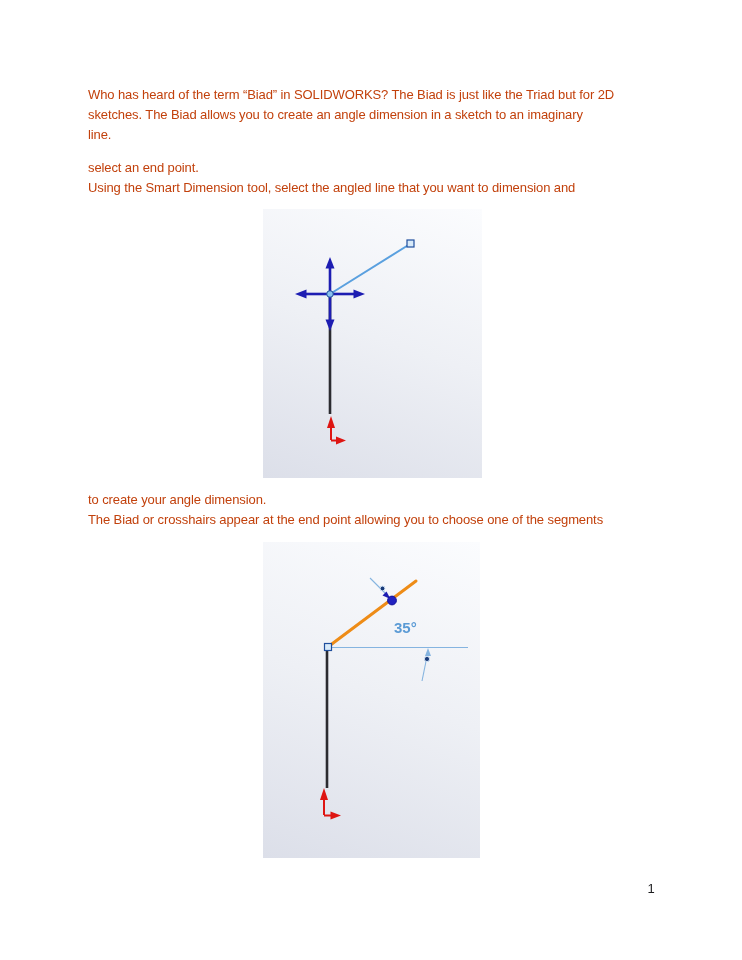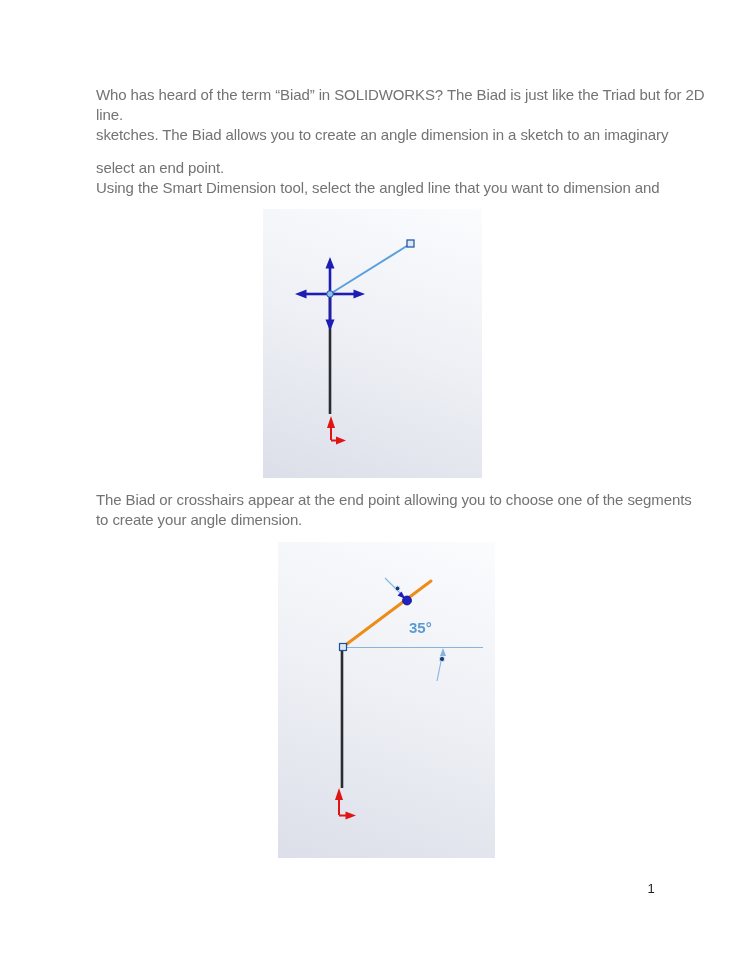--- a/index.html
+++ b/index.html
@@ -6,37 +6,37 @@
   body {
     width: 742px; height: 960px;
     background: #ffffff;
     position: relative;
     font-family: "Liberation Sans", sans-serif;
     color: #1d1d1f;
     overflow: hidden;
   }
   .para {
     position: absolute;
-    left: 96px;
+    left: 88px;
     margin: 0;
-    font-size: 15px;
+    font-size: 13px;
     letter-spacing: -0.1px;
-    color: #737373;
+    color: #c2410c;
   }
   .para .line {
     display: block;
     line-height: 20px;
     white-space: nowrap;
   }
   .figure {
     position: absolute;
     background: linear-gradient(199deg, #fbfcfe 0%, #eef0f5 48%, #dcdfe9 100%);
   }
   .fig1 { left: 263px; top: 209px; width: 219px; height: 269px; }
-  .fig2 { left: 263px; top: 542px; width: 217px; height: 316px; margin-left: 15px; }
+  .fig2 { left: 263px; top: 542px; width: 217px; height: 316px; }
   .figure svg { display: block; width: 100%; height: 100%; }
 
   
   .navy-line  { stroke: #1d1db2; stroke-width: 2.6; fill: none; }
   .navy-fill  { fill: #1d1db2; stroke: none; }
   .lblue-line { stroke: #5aa0df; stroke-width: 2; fill: none; stroke-linecap: round; }
   .thinblue   { stroke: #85b4e0; stroke-width: 1.1; fill: none; }
   .thinblue-fill { fill: #85b4e0; stroke: none; }
   .orange-line { stroke: #ee8c17; stroke-width: 3; fill: none; stroke-linecap: round; }
   .black-line { stroke: #2b2b30; stroke-width: 2.6; fill: none; }
@@ -62,22 +62,22 @@
     color: #1d1d1f;
   }
 </style>
 </head>
 <body>
 
 <div>
 
   <p class="para" style="top:85px">
     <span class="line">Who has heard of the term “Biad” in SOLIDWORKS? The Biad is just like the Triad but for 2D</span>
+    <span class="line">sketches. The Biad allows you to create an angle dimension in a sketch to an imaginary</span>
     <span class="line">line.</span>
-    <span class="line">sketches. The Biad allows you to create an angle dimension in a sketch to an imaginary</span>
   </p>
 
   <p class="para" style="top:158px">
     <span class="line">select an end point.</span>
     <span class="line">Using the Smart Dimension tool, select the angled line that you want to dimension and</span>
   </p>
 
   <div class="figure fig1">
     <svg viewBox="0 0 219 269">
 
@@ -102,22 +102,22 @@
       <g>
         <polygon points="68,207 64,219 72,219" class="red-fill"></polygon>
         <line x1="68" y1="217" x2="68" y2="231" class="red-line"></line>
         <line x1="68" y1="231.5" x2="76" y2="231.5" class="red-line"></line>
         <polygon points="83,231.5 73,227.5 73,235.5" class="red-fill"></polygon>
       </g>
     </svg>
   </div>
 
   <p class="para" style="top:490px">
+    <span class="line">to create your angle dimension.</span>
     <span class="line">The Biad or crosshairs appear at the end point allowing you to choose one of the segments</span>
-    <span class="line">to create your angle dimension.</span>
   </p>
 
   <div class="figure fig2">
     <svg viewBox="0 0 217 316">
 
       <line x1="64" y1="108" x2="64" y2="246" class="black-line"></line>
 
       <line x1="65.5" y1="104.5" x2="153" y2="39" class="orange-line"></line>
 
       <line x1="69" y1="105.5" x2="205" y2="105.5" class="thinblue"></line>

